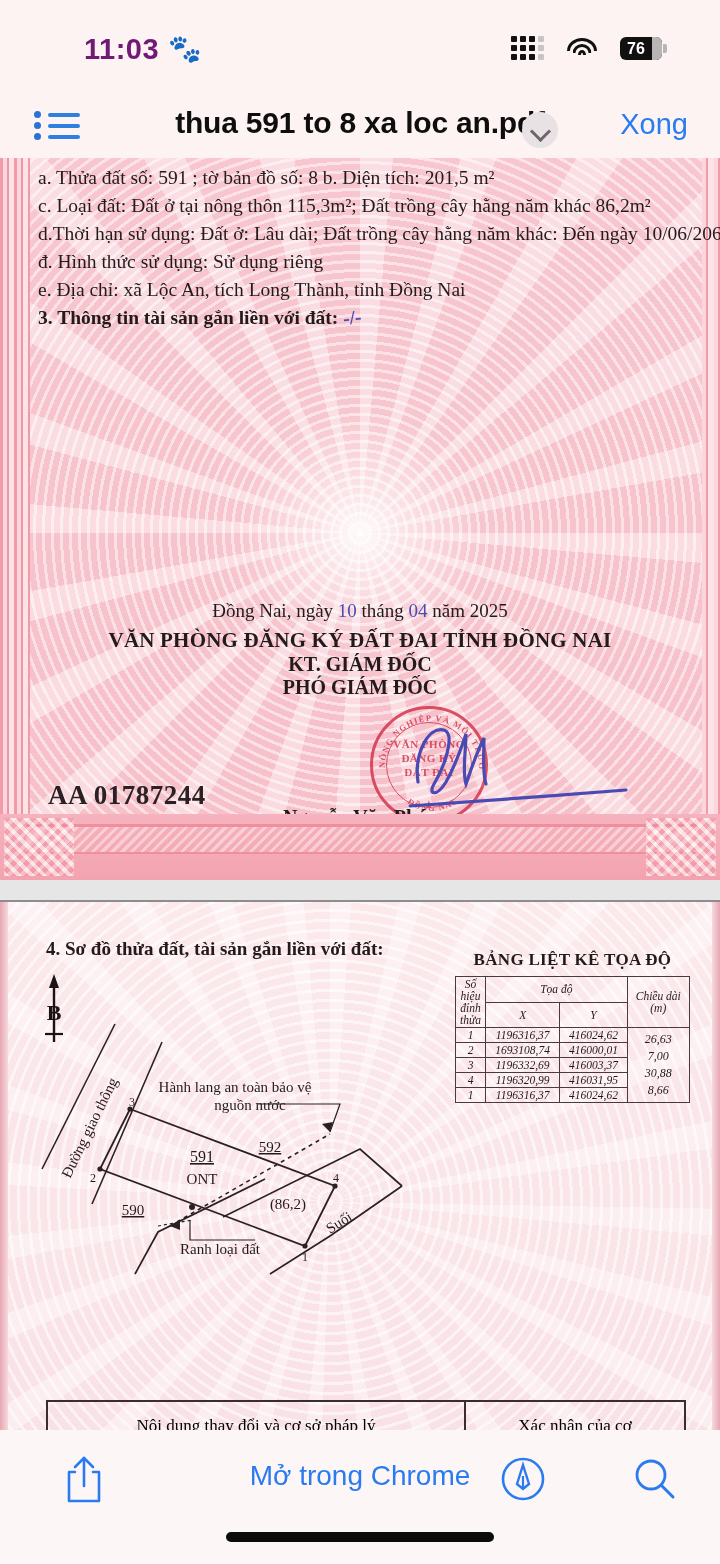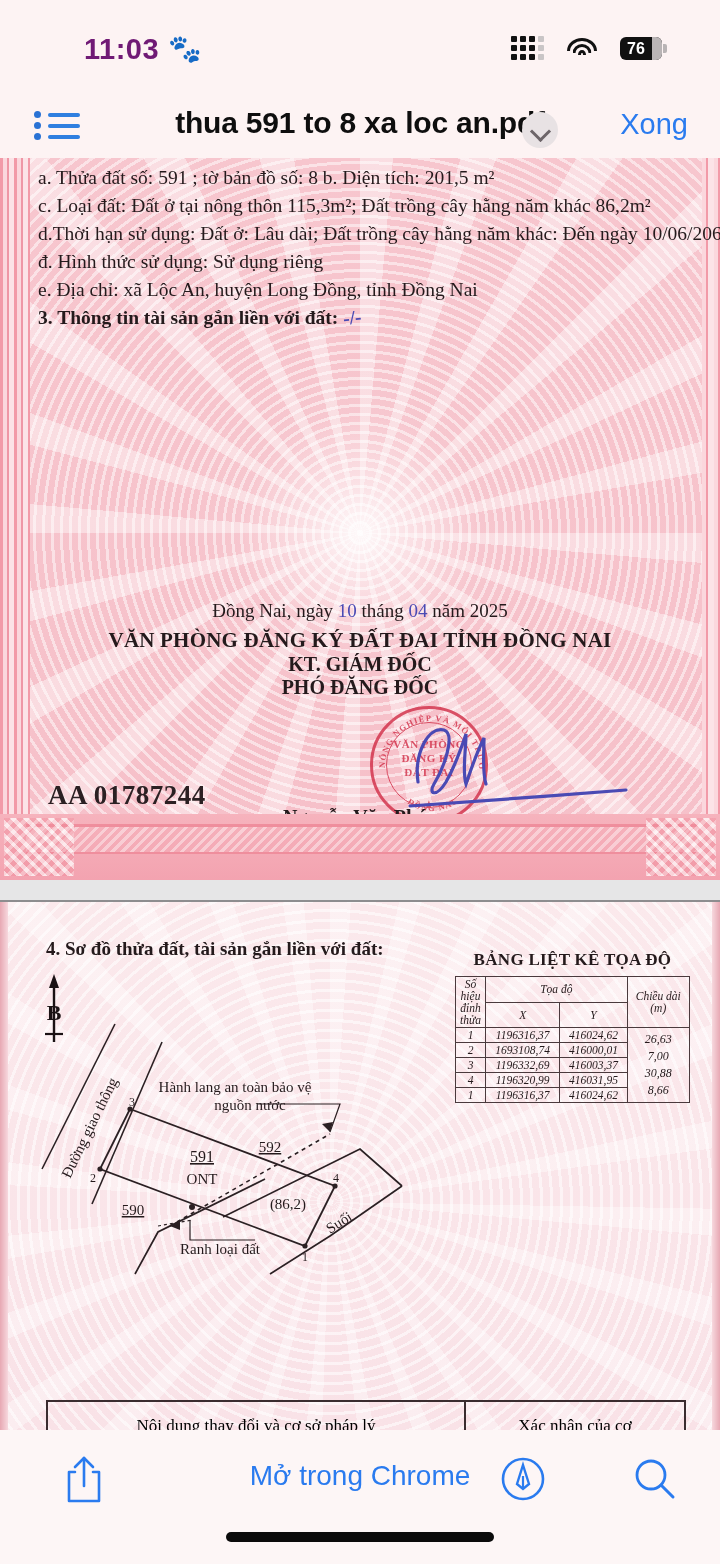--- a/index.html
+++ b/index.html
@@ -263,38 +263,38 @@
 
     <div class="page1">
       <div class="p1-border-l"></div>
       <div class="p1-border-r"></div>
 
       <div class="doc-text">
         <div class="line">a. Thửa đất số:  591              ; tờ bản đồ số: 8              b. Diện tích:  201,5 m²</div>
         <div class="line">c. Loại đất:  Đất ở tại nông thôn 115,3m²; Đất trồng cây hằng năm khác 86,2m²</div>
         <div class="line">d.Thời hạn sử dụng: Đất ở: Lâu dài; Đất trồng cây hằng năm khác: Đến ngày 10/06/2069</div>
         <div class="line">đ. Hình thức sử dụng:  Sử dụng riêng</div>
-        <div class="line">e. Địa chỉ:  xã Lộc An, huyện Long Đồng, tỉnh Đồng Nai</div>
+        <div class="line">e. Địa chỉ:  xã Lộc An, tích Long Thành, tỉnh Đồng Nai</div>
         <div class="line b">
           <span>3. Thông tin tài sản gắn liền với đất:</span>
           <span class="hand-mark">-/-</span>
         </div>
       </div>
 
       <div class="sig-block">
         <div class="dateline">
           <span>Đồng Nai, ngày</span>
           <span class="blank">10</span>
           <span>tháng</span>
           <span class="blank">04</span>
           <span>năm 2025</span>
         </div>
         <div class="org">VĂN PHÒNG ĐĂNG KÝ ĐẤT ĐAI TỈNH ĐỒNG NAI</div>
         <div class="role">KT. GIÁM ĐỐC</div>
-        <div class="role">PHÓ ĐĂNG ĐỐC</div>
+        <div class="role">PHÓ GIÁM ĐỐC</div>
       </div>
 
       <div class="stamp">
         <div class="inner-ring"></div>
         <svg class="stamp-arc" viewBox="0 0 118 118">
           <defs>
             <path id="arcTop" d="M 12,59 A 47,47 0 0 1 106,59"></path>
             <path id="arcBot" d="M 16,59 A 43,43 0 0 0 102,59"></path>
           </defs>
           <text><textPath href="#arcTop" startOffset="50%" text-anchor="middle">SỞ NÔNG NGHIỆP VÀ MÔI TRƯỜNG</textPath></text>

